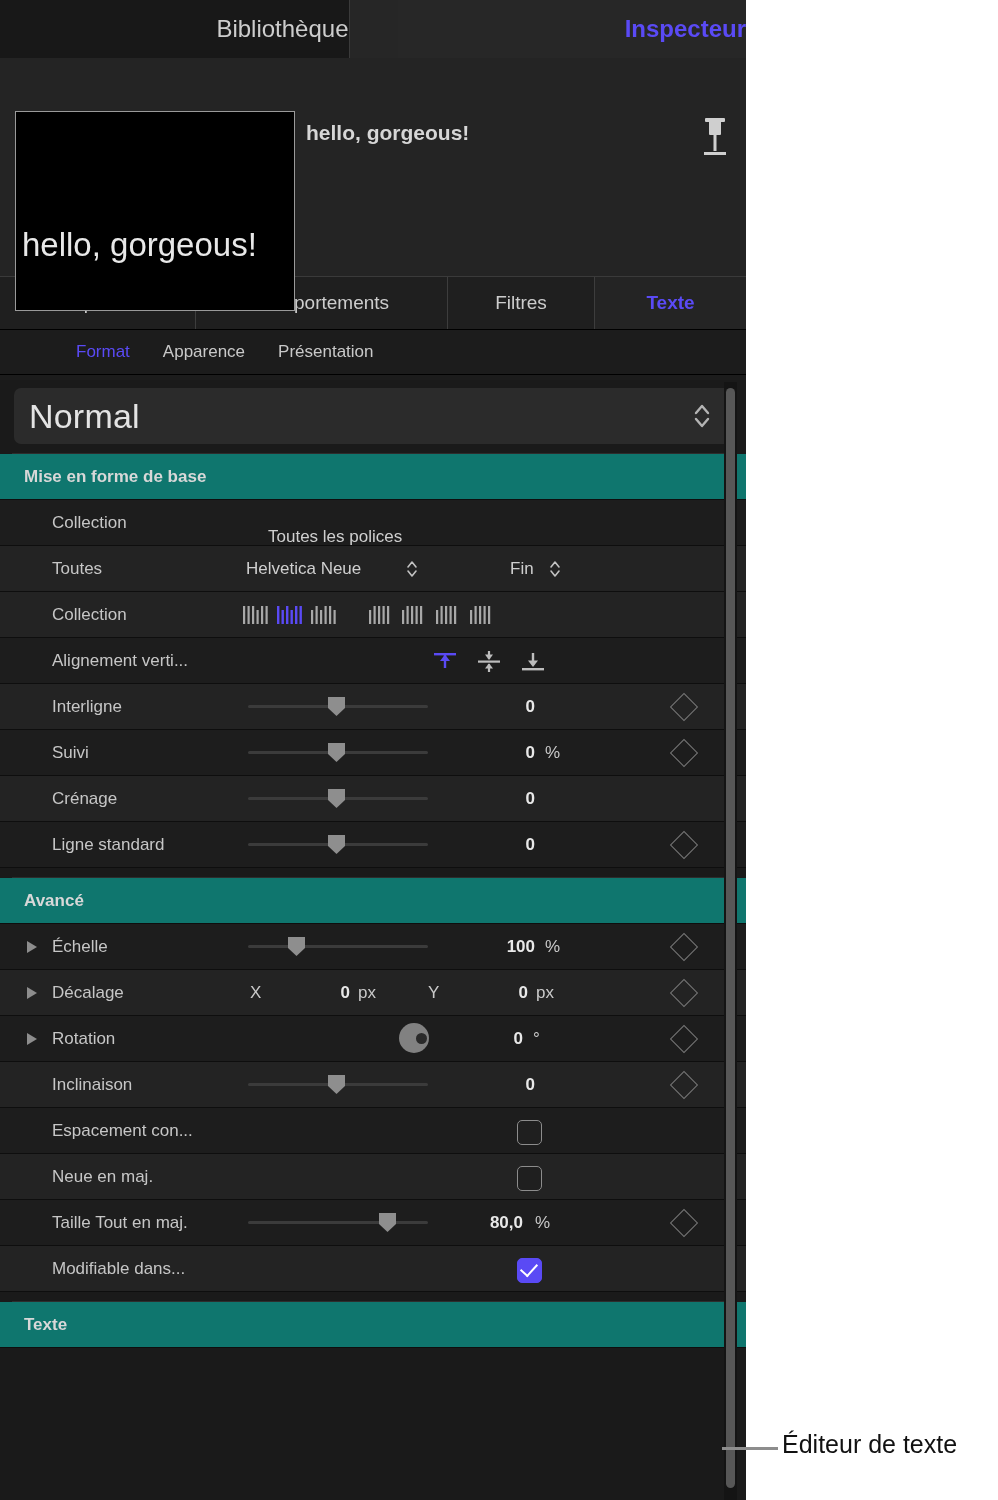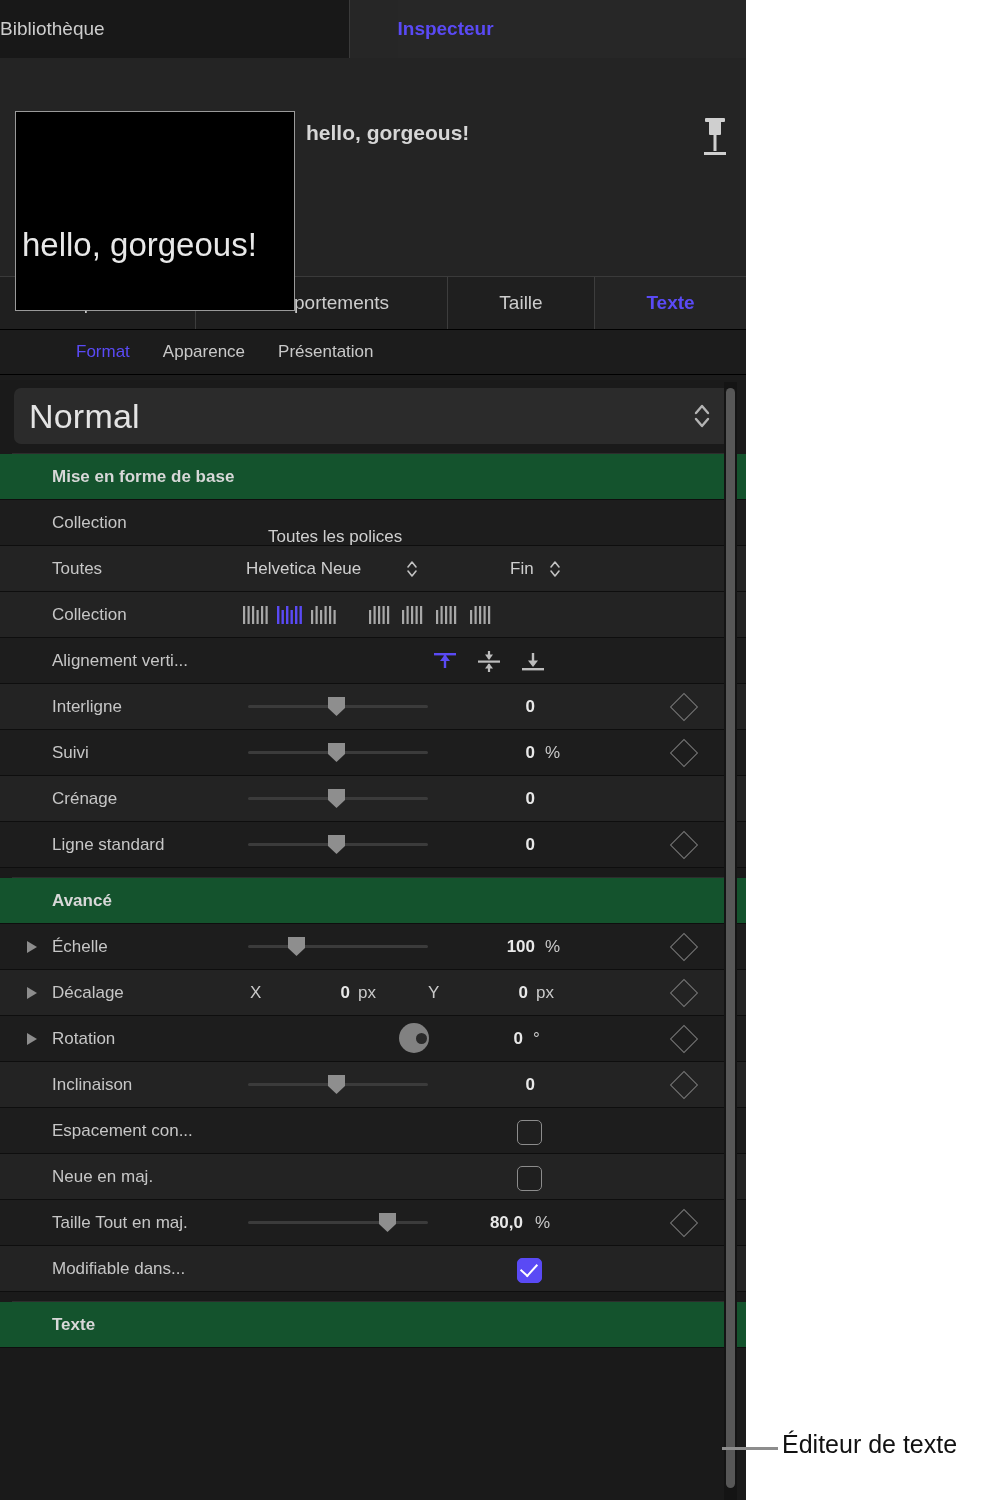--- a/index.html
+++ b/index.html
@@ -12,22 +12,22 @@
   }
   .panel{
     position:absolute;left:0;top:0;width:746px;height:1500px;
     background:#1c1c1c;
     overflow:hidden;
   }
 
   
   .toptabs{display:flex;height:58px;background:#262626;}
   .toptab{
-    flex:1;display:flex;align-items:center;justify-content:flex-start;
-    font-size:19px;color:#cfcfcf;background:#232323;
+    flex:1;display:flex;align-items:center;justify-content:flex-end;
+    font-size:24px;color:#cfcfcf;background:#232323;
     border-right:1px solid #3a3a3a;box-sizing:border-box;
   }
   .toptab:last-child{border-right:none;margin-left:48px;}
   .toptab.active{background:#272727;color:#5a4af5;font-weight:bold;}
   .toptab.lib{background:#181818;color:#cdcdcd;}
 
   
   .preview{
     position:relative;height:218px;background:#242424;
     border-bottom:1px solid #3a3a3a;
@@ -80,22 +80,22 @@
     position:relative;height:56px;background:#2b2b2b;border-radius:7px;
     display:flex;align-items:center;
   }
   .popup-label{font-size:34px;color:#e4e4e4;padding-left:15px;font-weight:300;letter-spacing:.2px;}
   .popup-arrows{position:absolute;right:20px;top:13px;}
 
   .divider{height:1px;background:#2d2d2d;margin:9px 12px 0 12px;}
 
   .sechead{
     height:45px;display:flex;align-items:center;
-    padding-left:52px;font-size:17px;font-weight:bold;color:#d8d8d8;
-    background:#14532d;border-bottom:1px solid #0e0e0e;
+    padding-left:24px;font-size:17px;font-weight:bold;color:#d8d8d8;
+    background:#0f766e;border-bottom:1px solid #0e0e0e;
   }
 
   .row{
     position:relative;height:45px;display:flex;align-items:center;
     border-bottom:1px solid #0e0e0e;
   }
   .row.odd{background:#232323;}
   .row.even{background:#1d1d1d;}
   .row-label{
     position:absolute;left:52px;font-size:17px;color:#c6c6c6;white-space:nowrap;
@@ -202,21 +202,21 @@
   </div>
 
   <div class="insptabs">
     <div class="insptab t0">
       <span>Propriétés</span>
     </div>
     <div class="insptab t1">
       <span>Comportements</span>
     </div>
     <div class="insptab t2">
-      <span>Taille</span>
+      <span>Filtres</span>
     </div>
     <div class="insptab t3">
       <span>Texte</span>
     </div>
   </div>
 
   <div class="subtabs">
     <div class="subtab active">Format</div>
     <div class="subtab">Apparence</div>
     <div class="subtab">Présentation</div>

